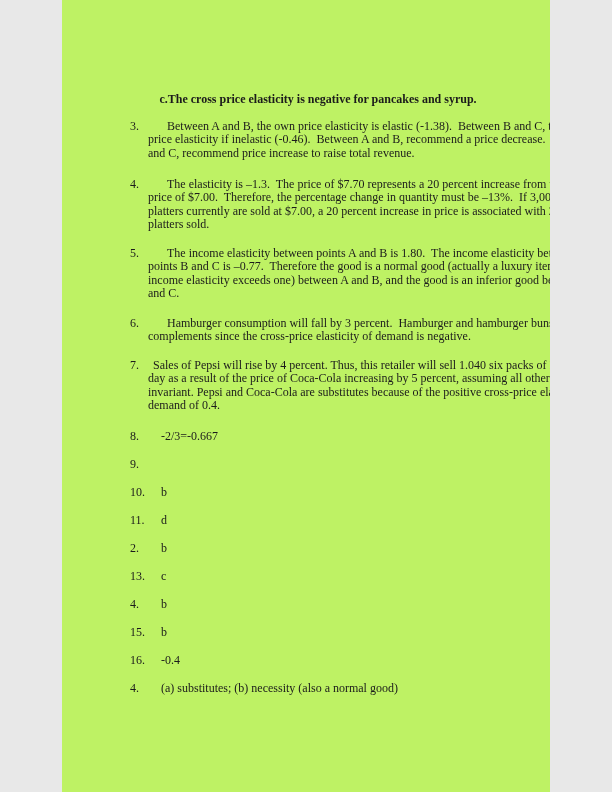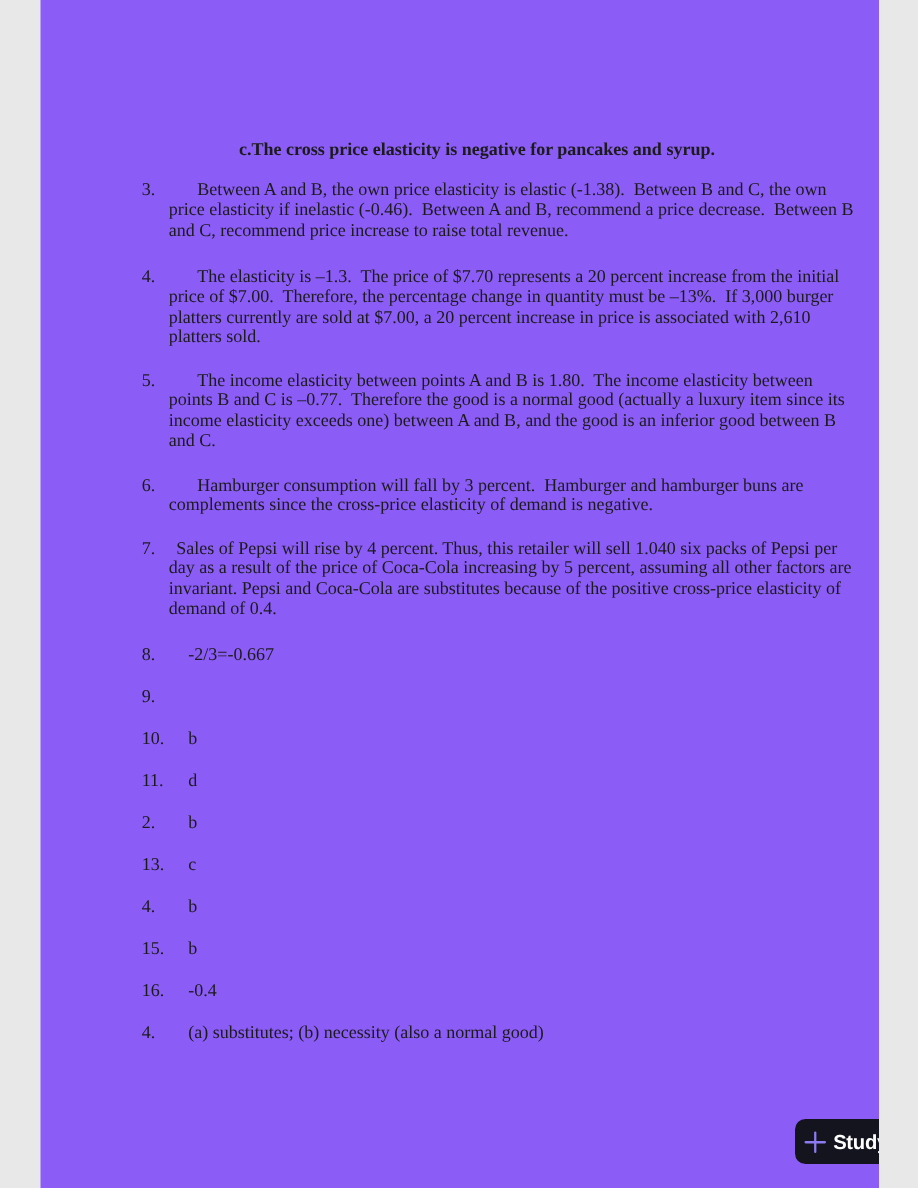--- a/index.html
+++ b/index.html
@@ -1,20 +1,20 @@
 <!DOCTYPE html>
 <html><head>
 <meta charset="utf-8">
 <style>
   html,body{margin:0;padding:0;background:#e8e8e8;}
   .page{
     position:relative;
-    width:559px;height:792px;
+    width:488px;height:792px;
     margin:0 auto;
-    background:#8b5cf6;
+    background:#bef264;
     font-family:"Liberation Serif","DejaVu Serif",serif;
     color:#1b1b1b;
     overflow:hidden;
     text-decoration:underline;
   }
   .heading{
     position:absolute;
     top:92px;left:24px;right:0;
     text-align:center;
     font-weight:bold;

